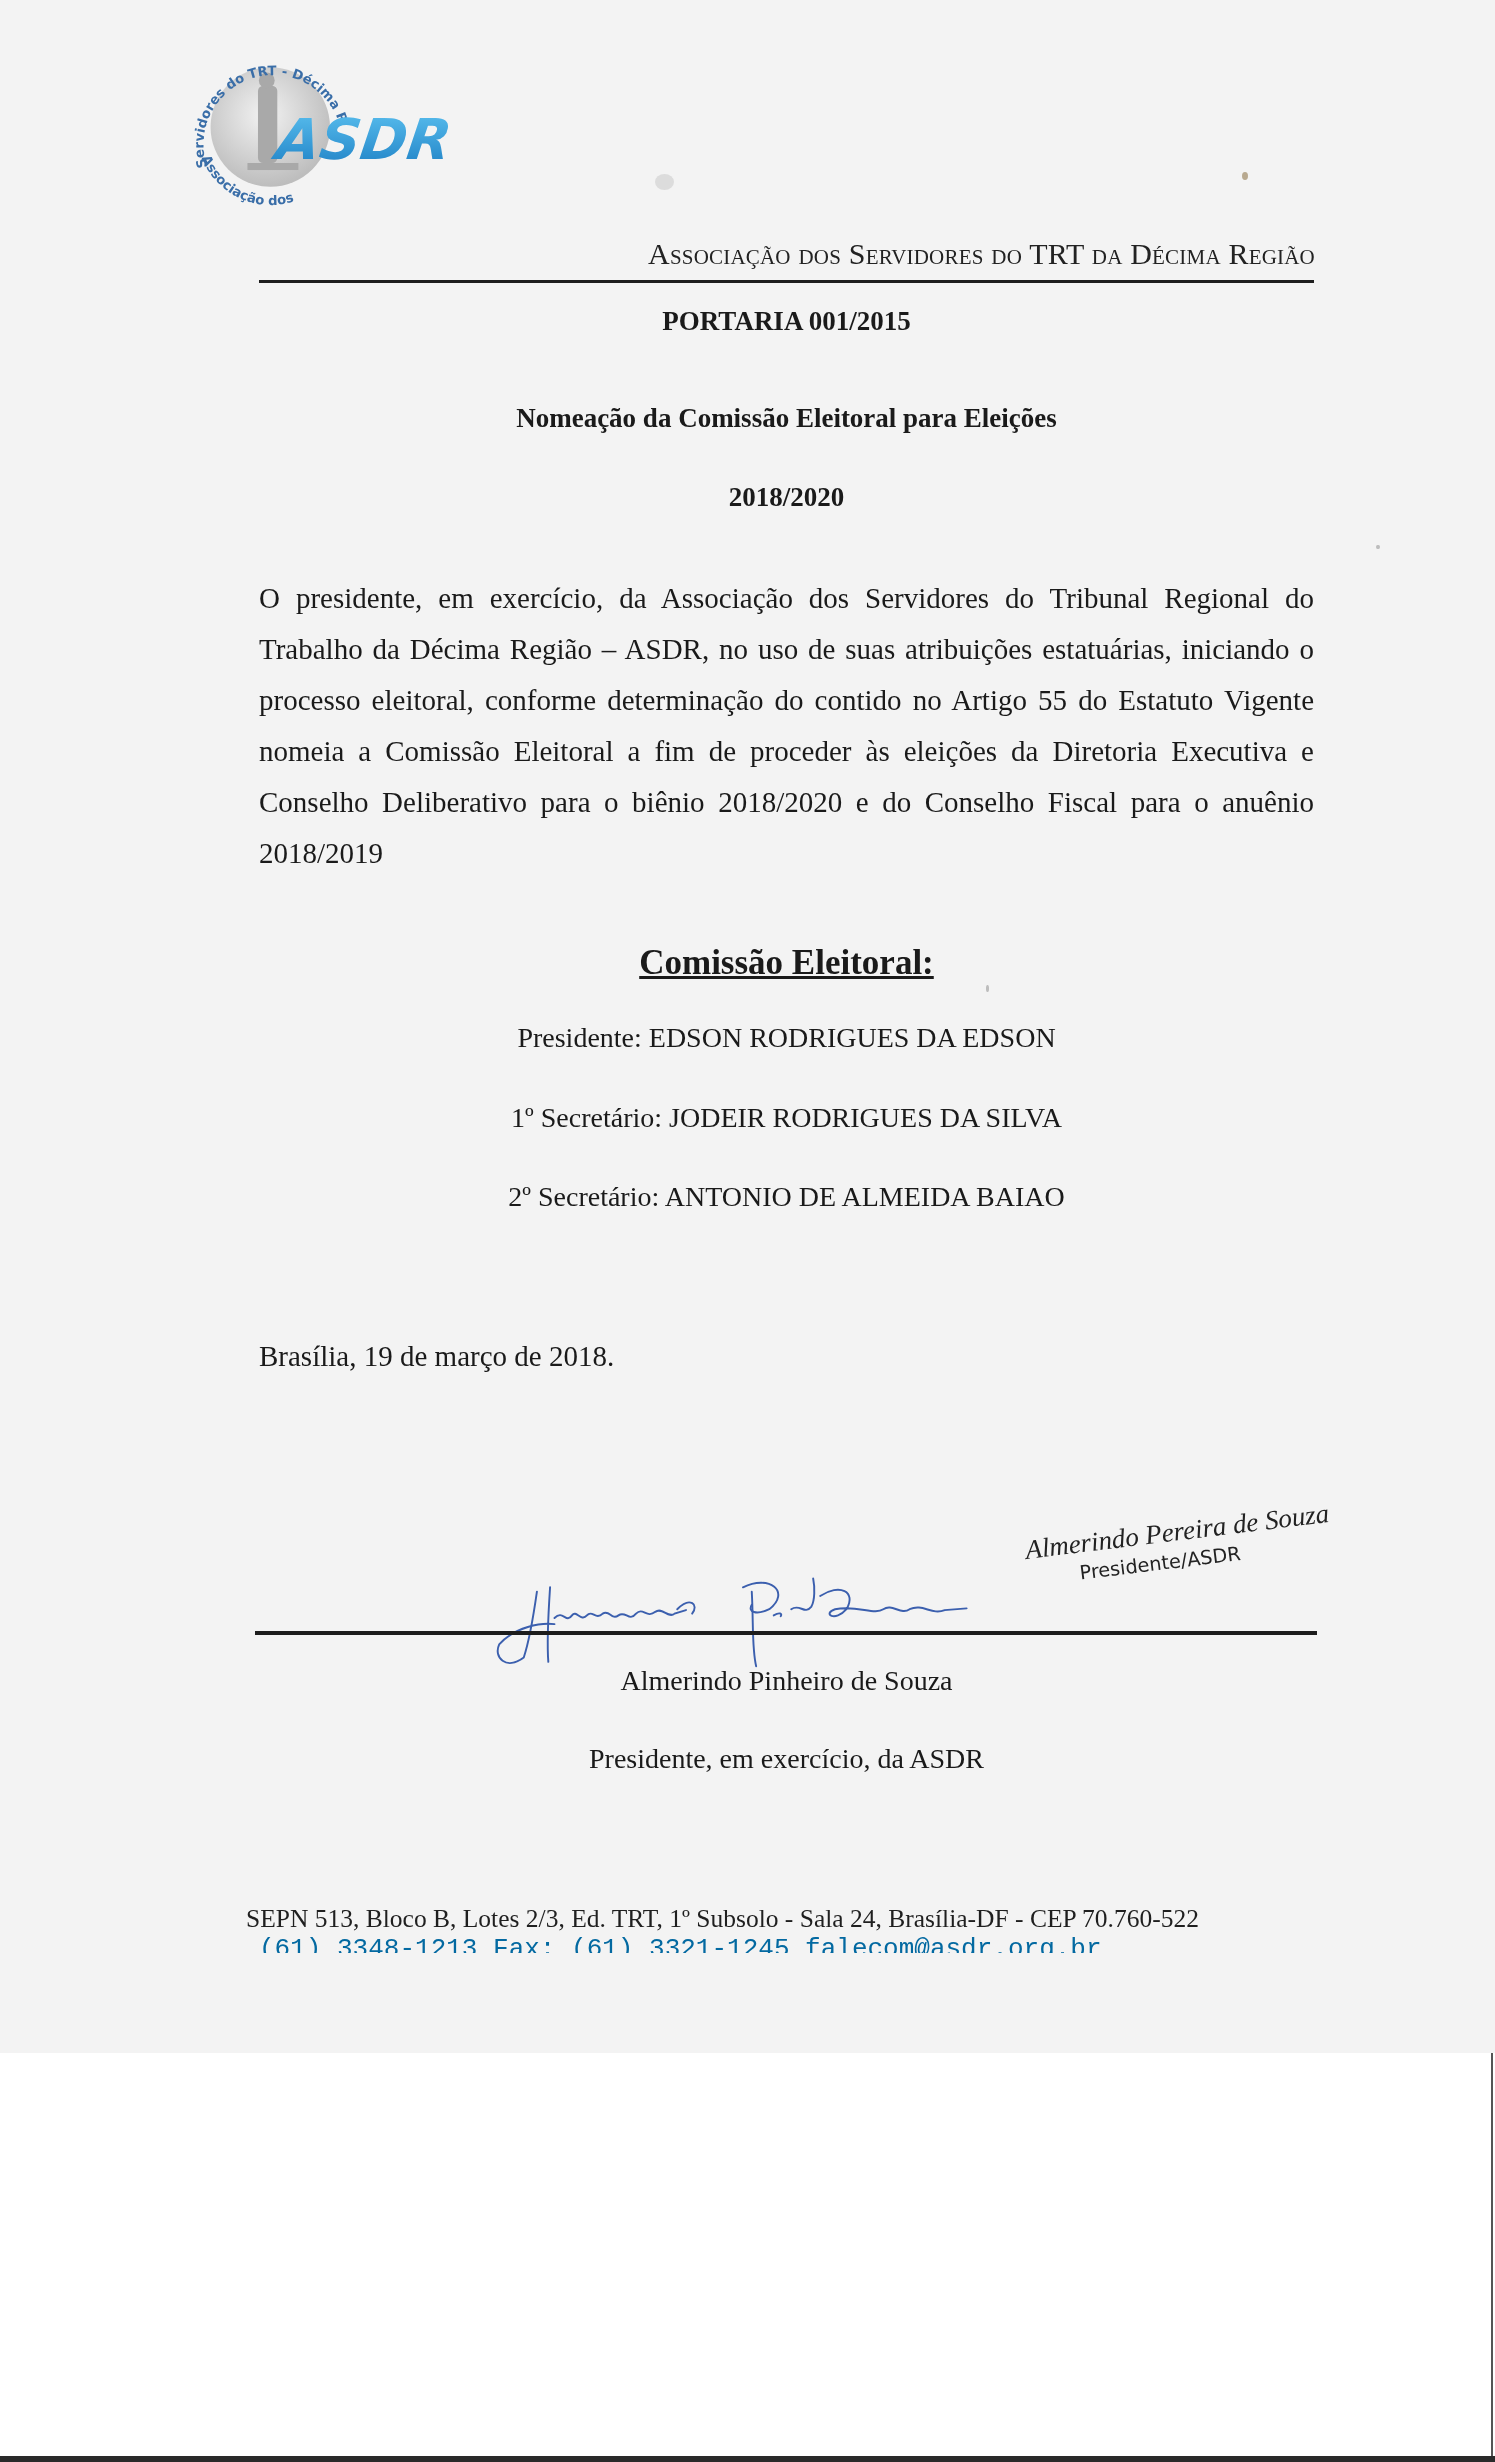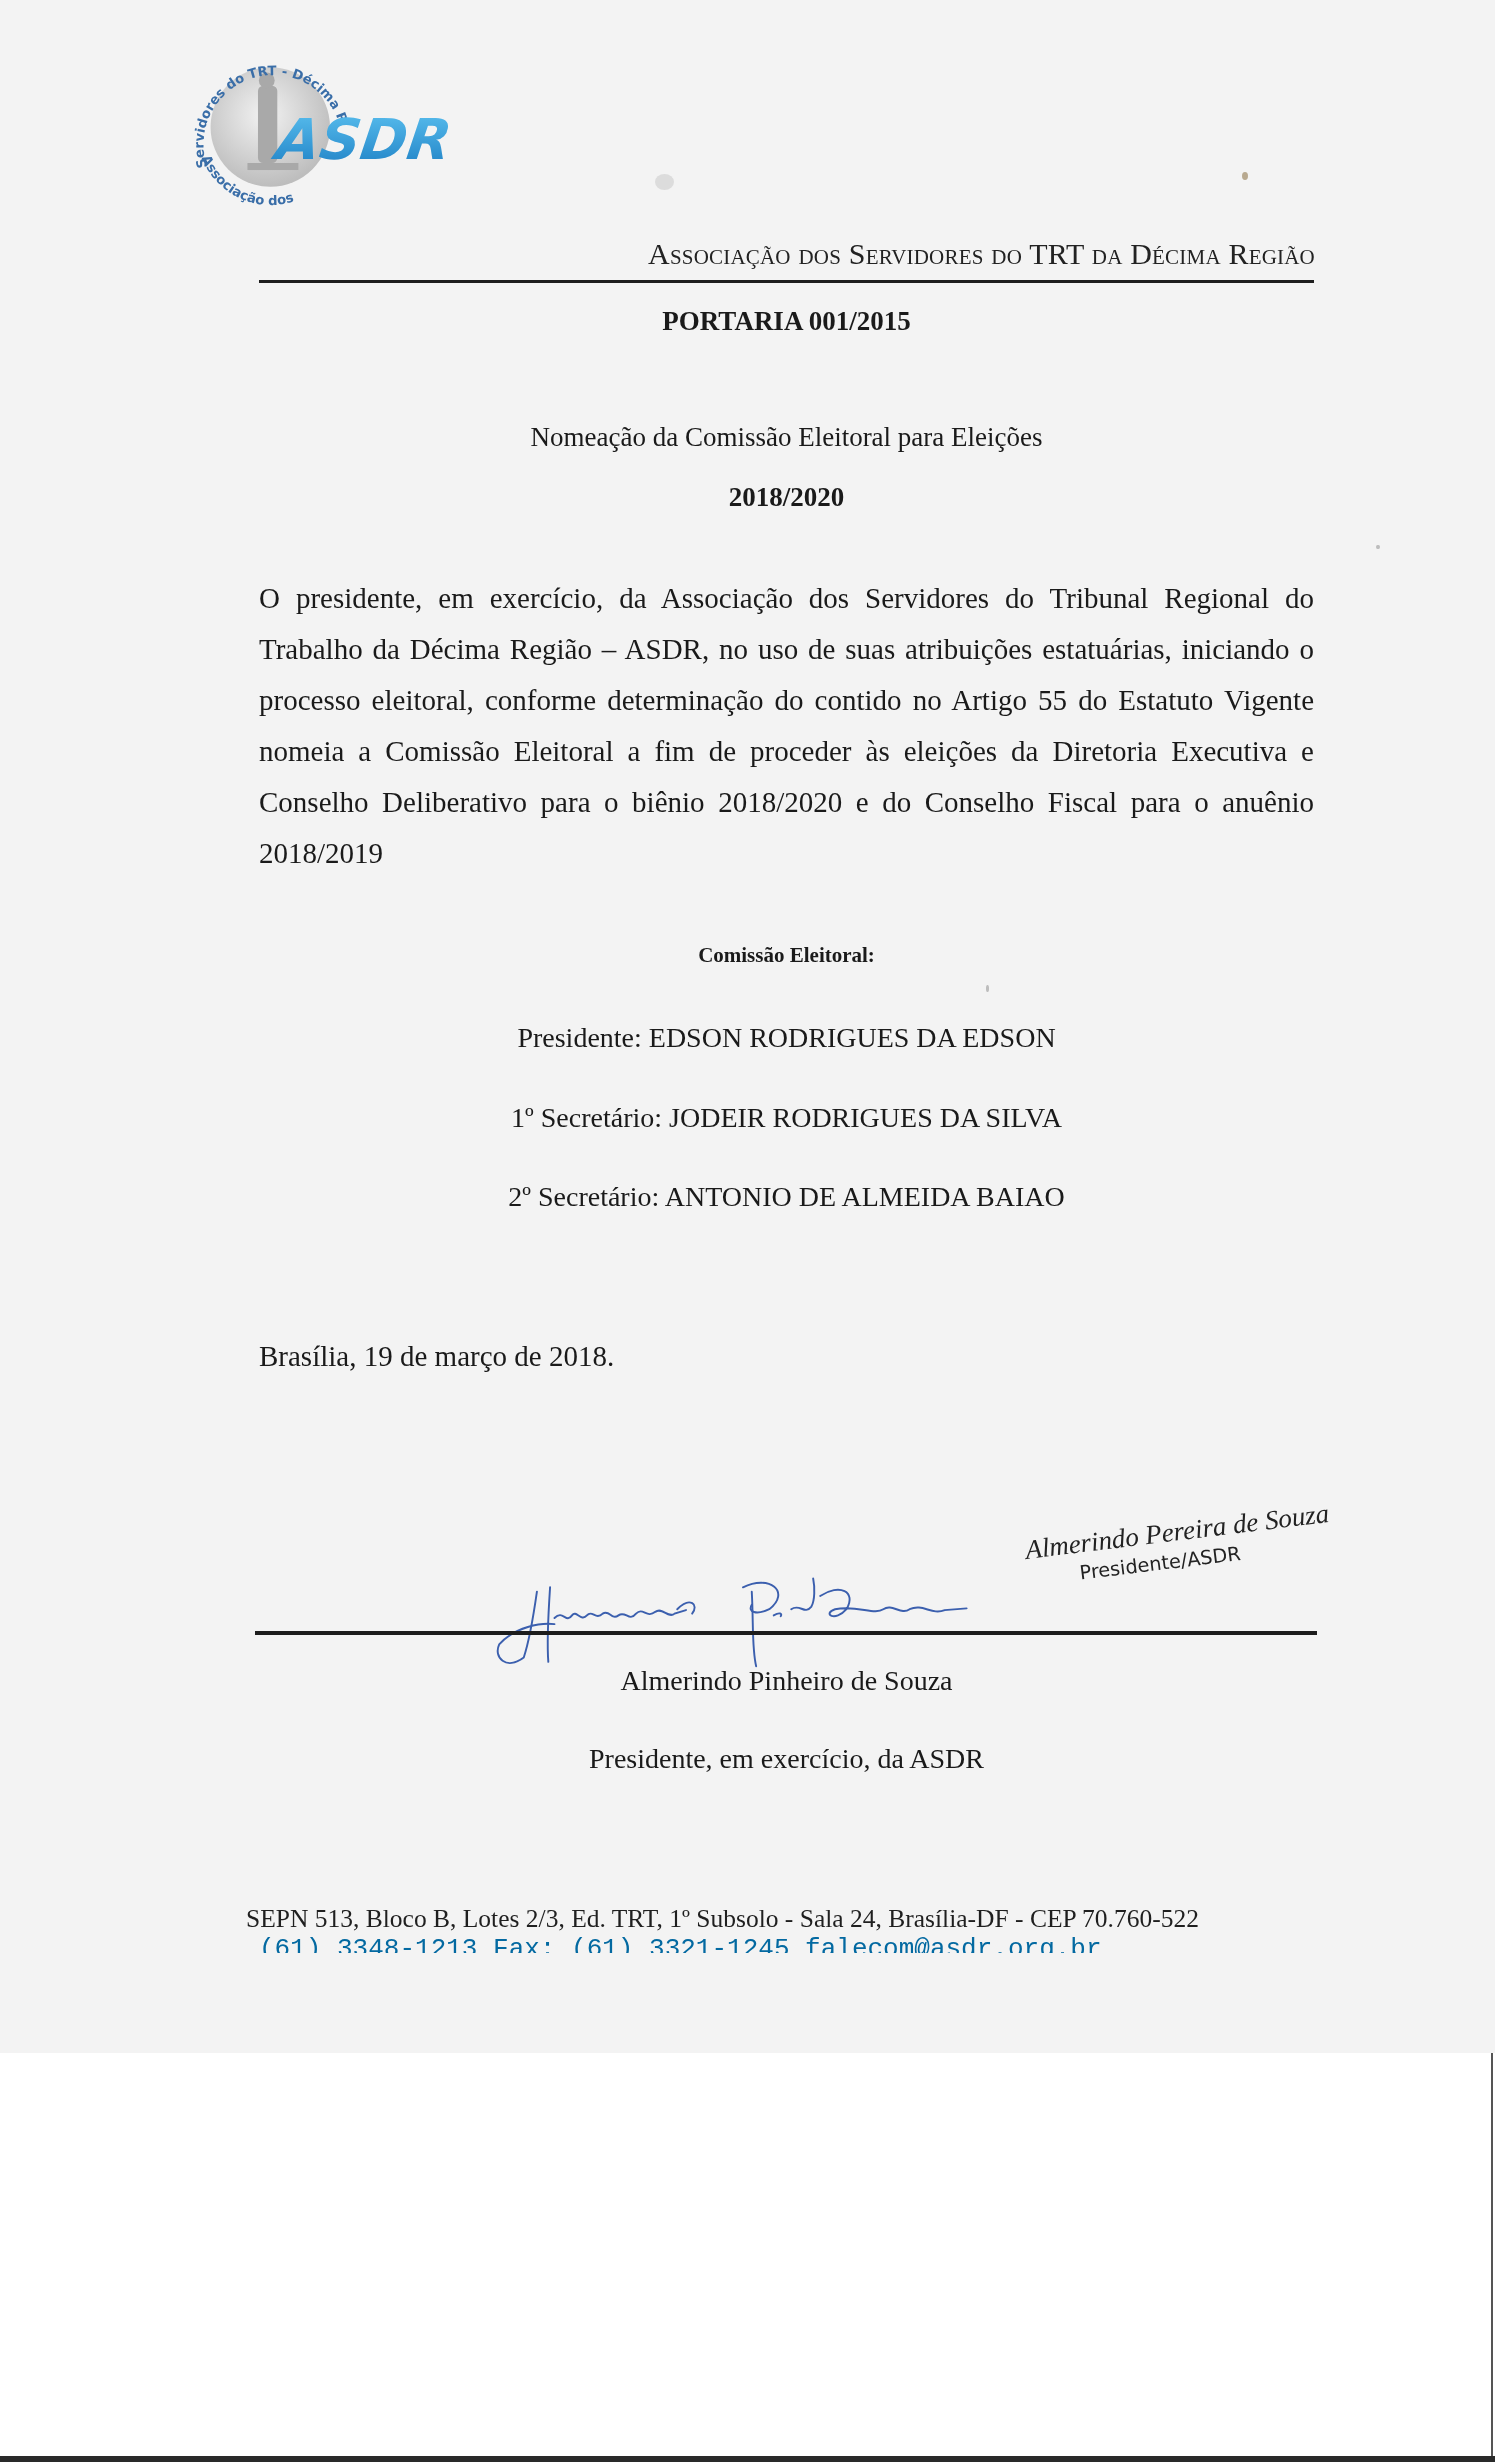--- a/index.html
+++ b/index.html
@@ -25,30 +25,30 @@
     font-size: 30px; font-variant: small-caps; letter-spacing: 0.2px; color: #222;
   }
   .header-rule {
     position: absolute; left: 259px; top: 280px; width: 1055px; height: 2.6px; background: #1e1e1e;
   }
 
   .center-line {
     position: absolute; left: 259px; width: 1055px; text-align: center;
   }
   .portaria { top: 306px; font-size: 27px; font-weight: bold; }
-  .subject { top: 403px; font-size: 27px; font-weight: normal; margin-top: 19px; }
+  .subject { top: 403px; font-size: 27px; font-weight: bold; }
   .period { top: 482px; font-size: 27px; font-weight: bold; }
 
   .body-paragraph {
     position: absolute; left: 259px; top: 573px; width: 1055px;
     font-size: 29px; line-height: 51px; text-align: justify;
   }
 
   .commission-title {
-    top: 943px; font-size: 21px; font-weight: bold; 
+    top: 943px; font-size: 35px; font-weight: bold; text-decoration: underline;
   }
   .member { font-size: 28px; }
   .member-0 { top: 1022px; }
   .member-1 { top: 1102px; }
   .member-2 { top: 1181px; }
 
   .place-date {
     position: absolute; left: 259px; top: 1340px; font-size: 29px;
   }
 

